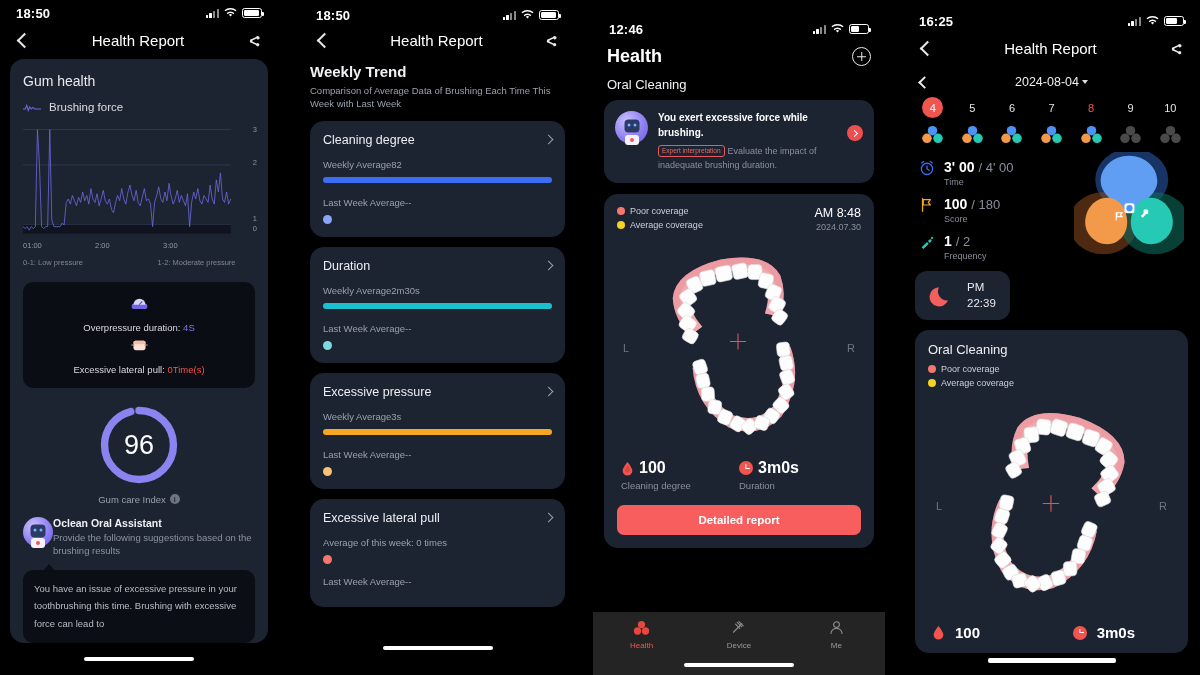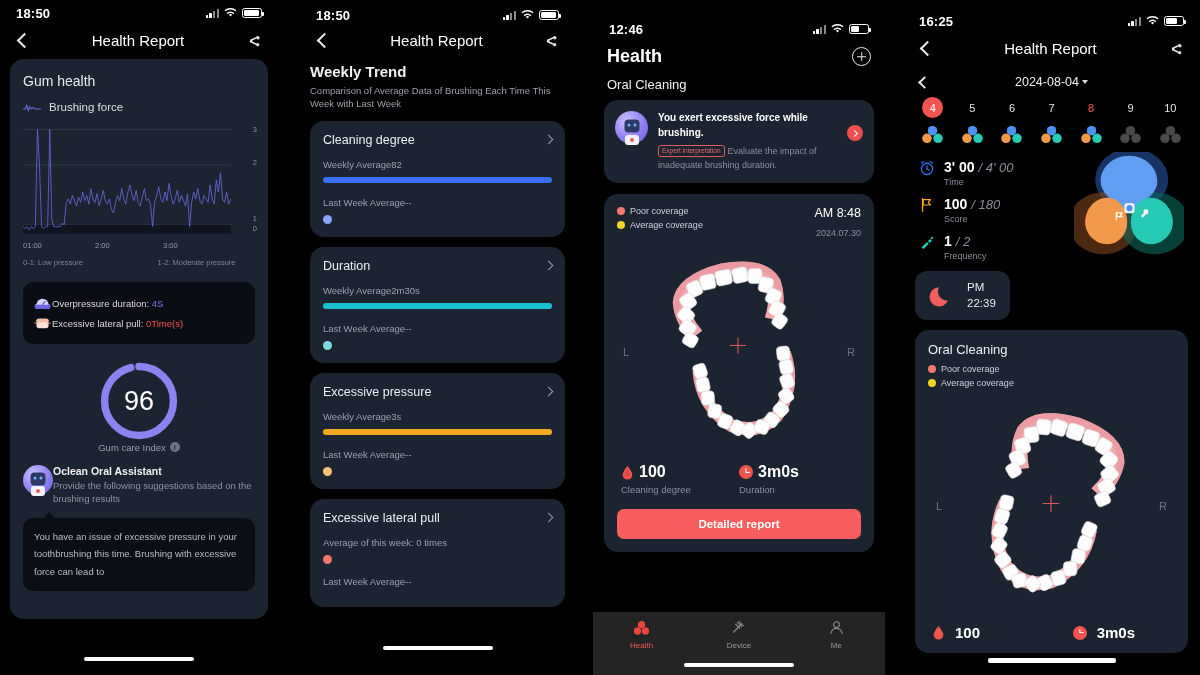--- a/index.html
+++ b/index.html
@@ -54,32 +54,32 @@
   .chart-svg { position:absolute; inset:0; width:100%; height:100%; }
   .y-lab { position:absolute; right:-2px; color:#8e93a0; font-size:7.5px; }
   .x-axis { display:flex; color:#9298a6; font-size:7.5px; margin-top:1px; padding-right:24px; }
   .x-axis span { flex:1; }
   .x-axis span:first-child{ flex:0 0 0; }
   .legend-note { color:#81869a; font-size:7.5px; line-height:1.9; display:flex; flex-wrap:wrap; }
   .legend-note b { font-weight:400; }
   .ln-a { width:58%; } .ln-b { width:42%; } .ln-c { width:100%; }
 
   .alert-box { background:#0b0d14; border-radius:10px; margin-top:12px; padding:9px 10px; }
-  .alert-row { display:flex; align-items:center; gap:0; margin: 4px 0; }
+  .alert-row { display:flex; align-items:center; gap:8px; margin: 4px 0; flex-direction: column; }
   .alert-ic { width:19px; height:16px; flex:0 0 19px; position:relative; }
   .alert-txt { font-size:9.5px; color:#d9dae0; }
   .val-purple { color:#7b78f0; }
   .val-red { color:#f2534e; }
 
   .ring-wrap { display:flex; flex-direction:column; align-items:center; margin-top:16px; }
   .ring { position:relative; width:82px; height:82px; }
   .ring svg { width:82px; height:82px; transform: rotate(-90deg); }
   .ring-num { position:absolute; inset:0; display:flex; align-items:center; justify-content:center;
               color:#fff; font-size:27px; font-weight:500; }
-  .ring-cap { color:#9aa0ae; font-size:9.5px; display:flex; align-items:flex-start; gap:4px; }
+  .ring-cap { color:#9aa0ae; font-size:9.5px; margin-top:8px; display:flex; align-items:flex-start; gap:4px; }
   .info-dot { width:10px; height:10px; border-radius:50%; background:#6e7484; color:#1c2331;
               font-size:7px; display:flex; align-items:center; justify-content:center; font-weight:bold;}
 
   .assist-row { display:flex; margin-top:12px; align-items:flex-start; }
   .bot-av { width:30px; height:30px; border-radius:50%; flex:0 0 30px;
             background: radial-gradient(circle at 35% 30%, #c8c0ff, #8a7af0 60%, #6d5fe0); position:relative; }
   .bot-face { position:absolute; left:50%; top:46%; transform:translate(-50%,-50%);
               width:15px; height:13px; border-radius:4px; background:#2d3a66; }
   .bot-face::before, .bot-face::after { content:''; position:absolute; top:4px; width:3px; height:3px;
               border-radius:50%; background:#6fb7ff; }
@@ -124,21 +124,21 @@
   .tag { display:inline-block; border:1px solid #e35c5c; border-radius:3px; color:#e86a6a;
          font-size:6.5px; padding:0 3px; margin-right:3px; vertical-align:1px; }
   .go-btn { width:16px; height:16px; border-radius:50%; background:#ef4f4f; display:flex;
             align-items:center; justify-content:center; flex:0 0 16px; margin-top:14px; }
   .go-btn i { width:5px;height:5px;border-top:1.4px solid #fff;border-right:1.4px solid #fff;
               transform:rotate(45deg); margin-left:-2px; display:block;}
   .cov-head { display:flex; justify-content:space-between; align-items:flex-start; }
   .cov-leg { font-size:9px; color:#ccd0d9; display:flex; align-items:center; gap:5px; margin-bottom:4px; }
   .cov-leg .d { width:8px;height:8px;border-radius:50%; }
   .cov-time { color:#fff; font-size:12.5px; font-weight:500; text-align:right; }
-  .cov-date { color:#8b90a0; font-size:9px; text-align:right; margin-top:8px; }
+  .cov-date { color:#8b90a0; font-size:9px; text-align:right; margin-top:2px; }
   .teeth-area { position:relative; height:215px; margin:6px 0 4px; }
   .teeth-area svg { position:absolute; left:50%; top:50%; transform:translate(-50%,-50%); }
   .lr { position:absolute; color:#6f7585; font-size:11px; top:50%; transform:translateY(-50%); }
   .metrics { display:flex; gap:0; margin: 4px 0 12px; padding: 0 4px; }
   .metric { flex:1; }
   .metric-top { display:flex; align-items:center; gap:5px; }
   .metric-v { color:#fff; font-size:16px; font-weight:bold; }
   .metric-c { color:#8b90a0; font-size:9.5px; line-height:1.35; margin-top:3px; }
   .drop { width:13px;height:15px; }
   .clockic { width:14px;height:14px;border-radius:50%;background:#f2554f;position:relative;}
@@ -165,21 +165,21 @@
   .day { flex:1; display:flex; flex-direction:column; align-items:center; gap:7px; }
   .day-n { font-size:11px; color:#e3e5ea; width:21px;height:21px; display:flex;align-items:center;justify-content:center;border-radius:50%;}
   .day-n.sel { background:#f2554f; color:#fff; }
   .day-n.hl { color:#f2554f; }
   .trefoil { width:23px; height:19px; }
   .p4-stats { display:flex; align-items:flex-start; padding: 14px 16px 0; }
   .stat-list { flex:1; }
   .stat-row { display:flex; align-items:flex-start; gap:9px; margin-bottom:8px; }
   .stat-ic { width:16px; height:16px; flex:0 0 16px; margin-top:2px; }
   .stat-v { color:#fff; font-size:14px; font-weight:bold; }
-  .stat-v small { color:#8a8f9c; font-weight:normal; font-size:13px;font-style:italic; }
+  .stat-v small { color:#8a8f9c; font-weight:normal; font-size:13px; }
   .stat-c { color:#8a8f9c; font-size:9px; margin-top:1px; }
   .flower { width:110px; height:105px; flex:0 0 110px; margin-top:-6px; }
   .moon-card { margin:2px 12px 0; padding:9px 14px; display:inline-flex; align-items:center; gap:12px; border-radius:12px; }
   .moon-txt { color:#e9eaee; font-size:11.5px; line-height:1.35; }
   .p4-oral { margin: 10px 12px 0; padding: 12px 13px; }
   .p4-oral-t { color:#eceef2; font-size:13px; font-weight:500; margin-bottom:7px; }
   .p4-teeth { position:relative; height:228px; margin-top:4px; }
   .p4-teeth svg { position:absolute; left:50%; top:50%; transform:translate(-50%,-50%); }
   .p4-bottom { display:flex; align-items:center; gap:10px; padding: 4px 4px 0; }
   .p4-b-v { color:#fff; font-size:15px; font-weight:bold; }

